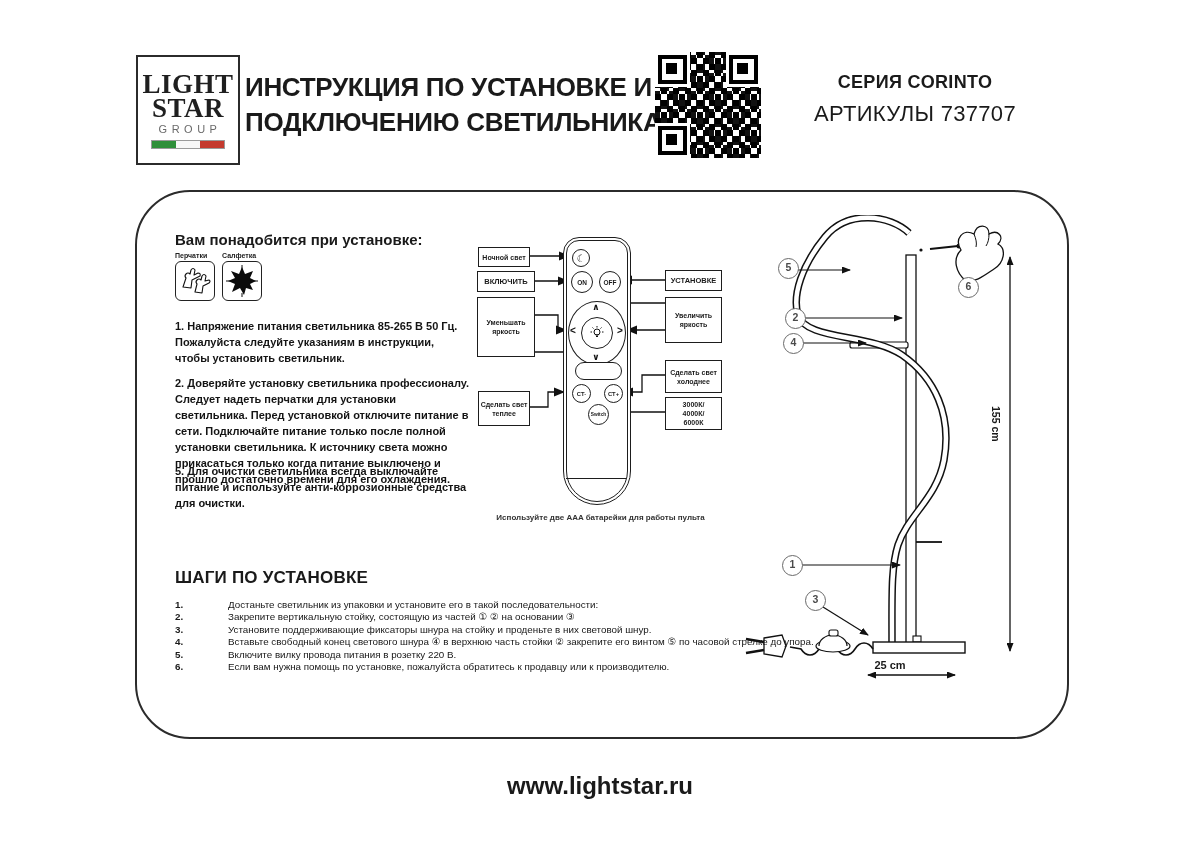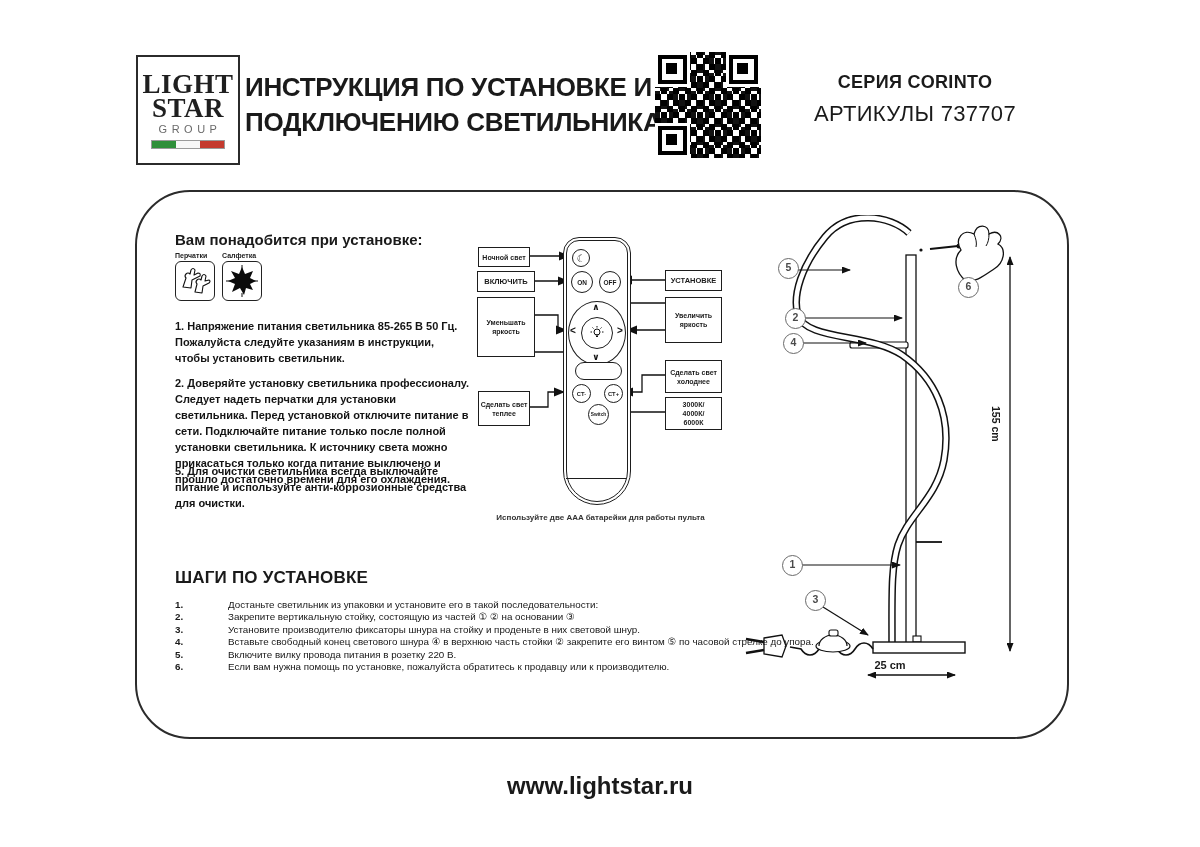--- a/index.html
+++ b/index.html
@@ -277,21 +277,21 @@
     <div class="step-row">
       <span class="step-num">1.</span>
       <span class="step-text">Достаньте светильник из упаковки и установите его в такой последовательности:</span>
     </div>
     <div class="step-row">
       <span class="step-num">2.</span>
       <span class="step-text">Закрепите вертикальную стойку, состоящую из частей ①  ②  на основании ③</span>
     </div>
     <div class="step-row">
       <span class="step-num">3.</span>
-      <span class="step-text">Установите производителю фиксаторы шнура на стойку и проденьте в них световой шнур.</span>
+      <span class="step-text">Установите поддерживающие фиксаторы шнура на стойку и проденьте в них световой шнур.</span>
     </div>
     <div class="step-row">
       <span class="step-num">4.</span>
       <span class="step-text">Вставьте свободный конец светового шнура ④ в верхнюю часть стойки ② закрепите его винтом ⑤ по часовой стрелке до упора.</span>
     </div>
     <div class="step-row">
       <span class="step-num">5.</span>
       <span class="step-text">Включите вилку провода питания в розетку 220 В.</span>
     </div>
     <div class="step-row">

